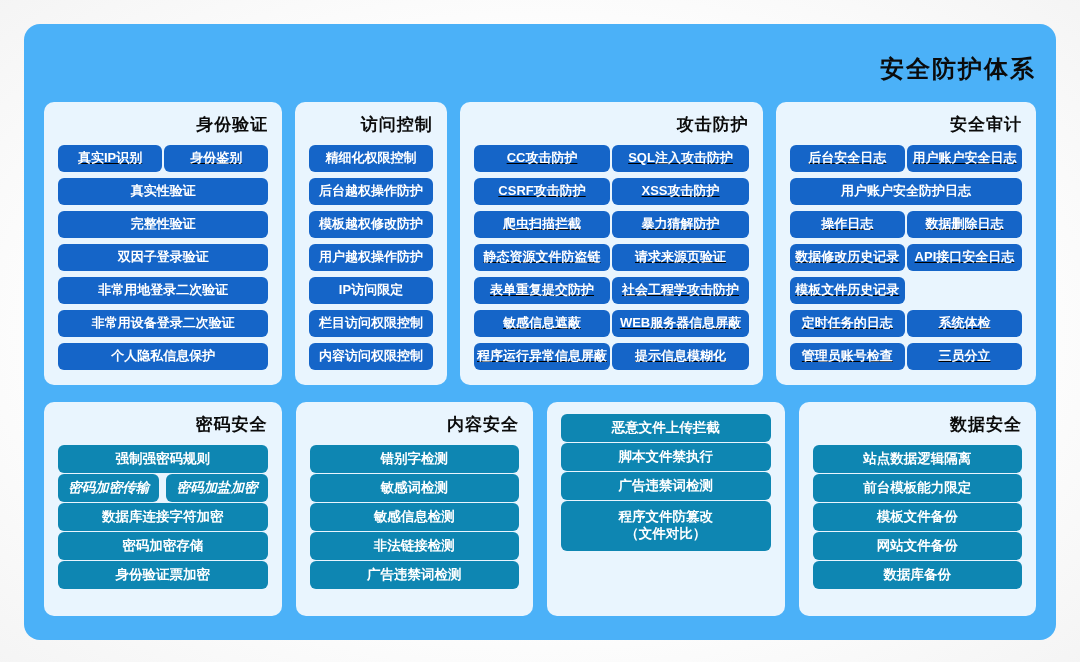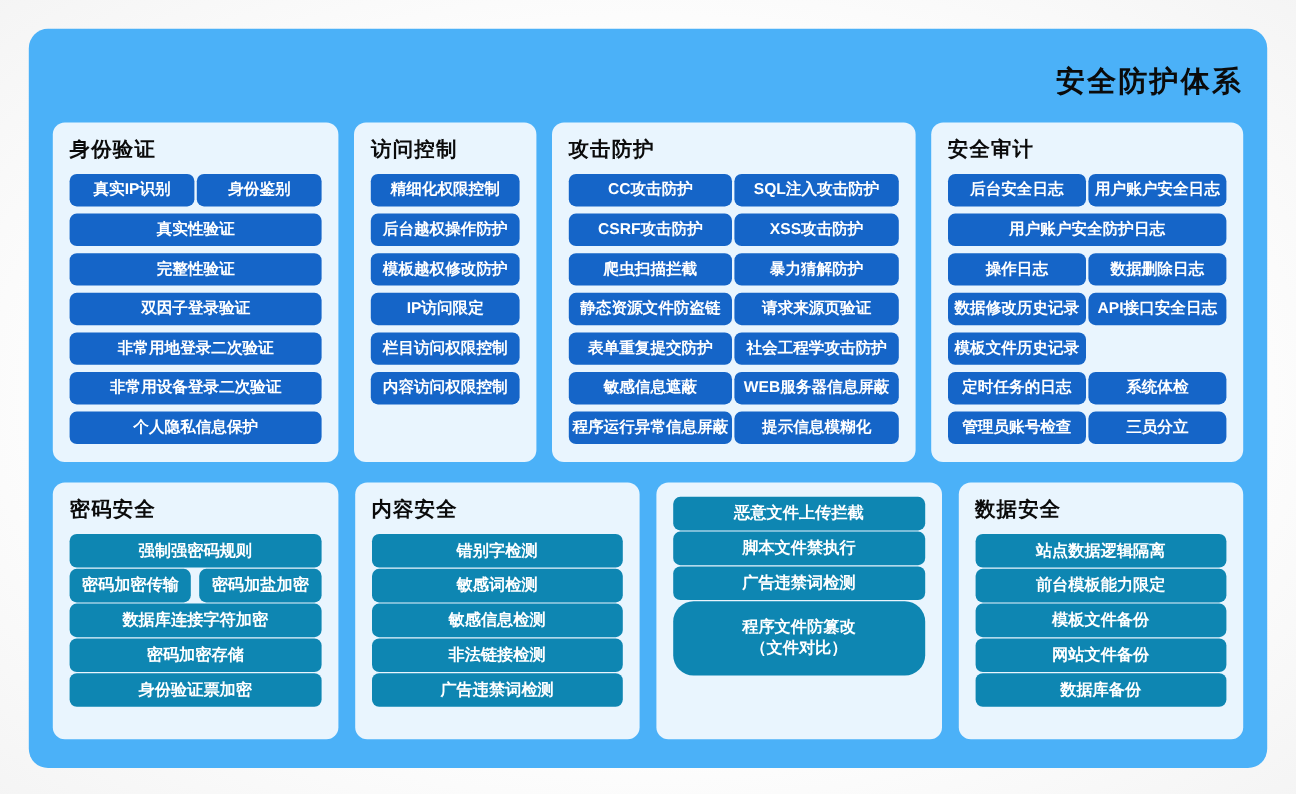--- a/index.html
+++ b/index.html
@@ -45,48 +45,48 @@
   }
   .card{
     background:var(--card-bg);
     border-radius:10px;
     padding:12px 14px 10px 14px;
     overflow:hidden;
   }
   .row1 .card{height:283px;}
   .row2 .card{height:214px;}
   .card-title{
-    text-align:left;
+    text-align:right;
     font-size:17px;
     font-weight:700;
     color:var(--title-color);
     height:22px;
     line-height:22px;
     margin-bottom:9px;
     letter-spacing:1px;
   }
   .card-body{display:flex;flex-direction:column;}
   .row1 .card-body{gap:6px;}
   .row2 .card-body{gap:1px;}
   .pair{display:grid;grid-template-columns:1fr 1fr;}
-  .row1 .pair{gap:2px;}
-  .row2 .pair{gap:7px;}
+  .row1 .pair{gap:2px;text-decoration:underline;}
+  .row2 .pair{gap:7px;font-style:italic;}
   .btn{
     display:flex;align-items:center;justify-content:center;
     color:var(--btn-text);
     font-weight:700;
     border-radius:6px;
     text-align:center;
     white-space:pre-line;
     line-height:1.25;
     padding:0 2px;
   }
   .row1 .btn{height:27px;font-size:13px;background:var(--btn-blue);}
   .row2 .btn{height:28px;font-size:13.5px;background:var(--btn-teal);}
-  .row2 .btn.tall{height:62px;border-radius:17px;}
+  .row2 .btn.tall{height:50px;}
 </style>
 </head>
 <body>
 
 <div class="panel">
   <div class="main-title">安全防护体系</div>
   <div class="cards-row row1">
       <div class="card">
         <div class="card-title">身份验证</div>
         <div class="card-body">
@@ -101,20 +101,21 @@
           <div class="btn">非常用设备登录二次验证</div>
           <div class="btn">个人隐私信息保护</div>
         </div>
       </div>
       <div class="card">
         <div class="card-title">访问控制</div>
         <div class="card-body">
           <div class="btn">精细化权限控制</div>
           <div class="btn">后台越权操作防护</div>
           <div class="btn">模板越权修改防护</div>
+          <div class="btn">用户越权操作防护</div>
           <div class="btn">IP访问限定</div>
           <div class="btn">栏目访问权限控制</div>
           <div class="btn">内容访问权限控制</div>
         </div>
       </div>
       <div class="card">
         <div class="card-title">攻击防护</div>
         <div class="card-body">
           <div class="pair">
             <div class="btn">CC攻击防护</div>

